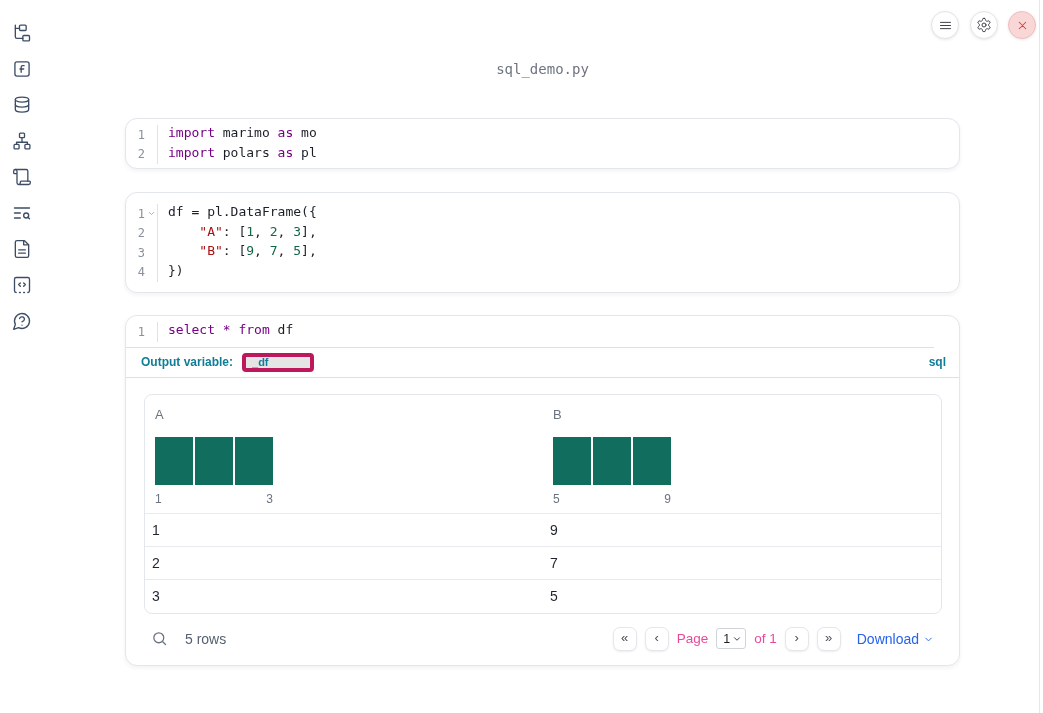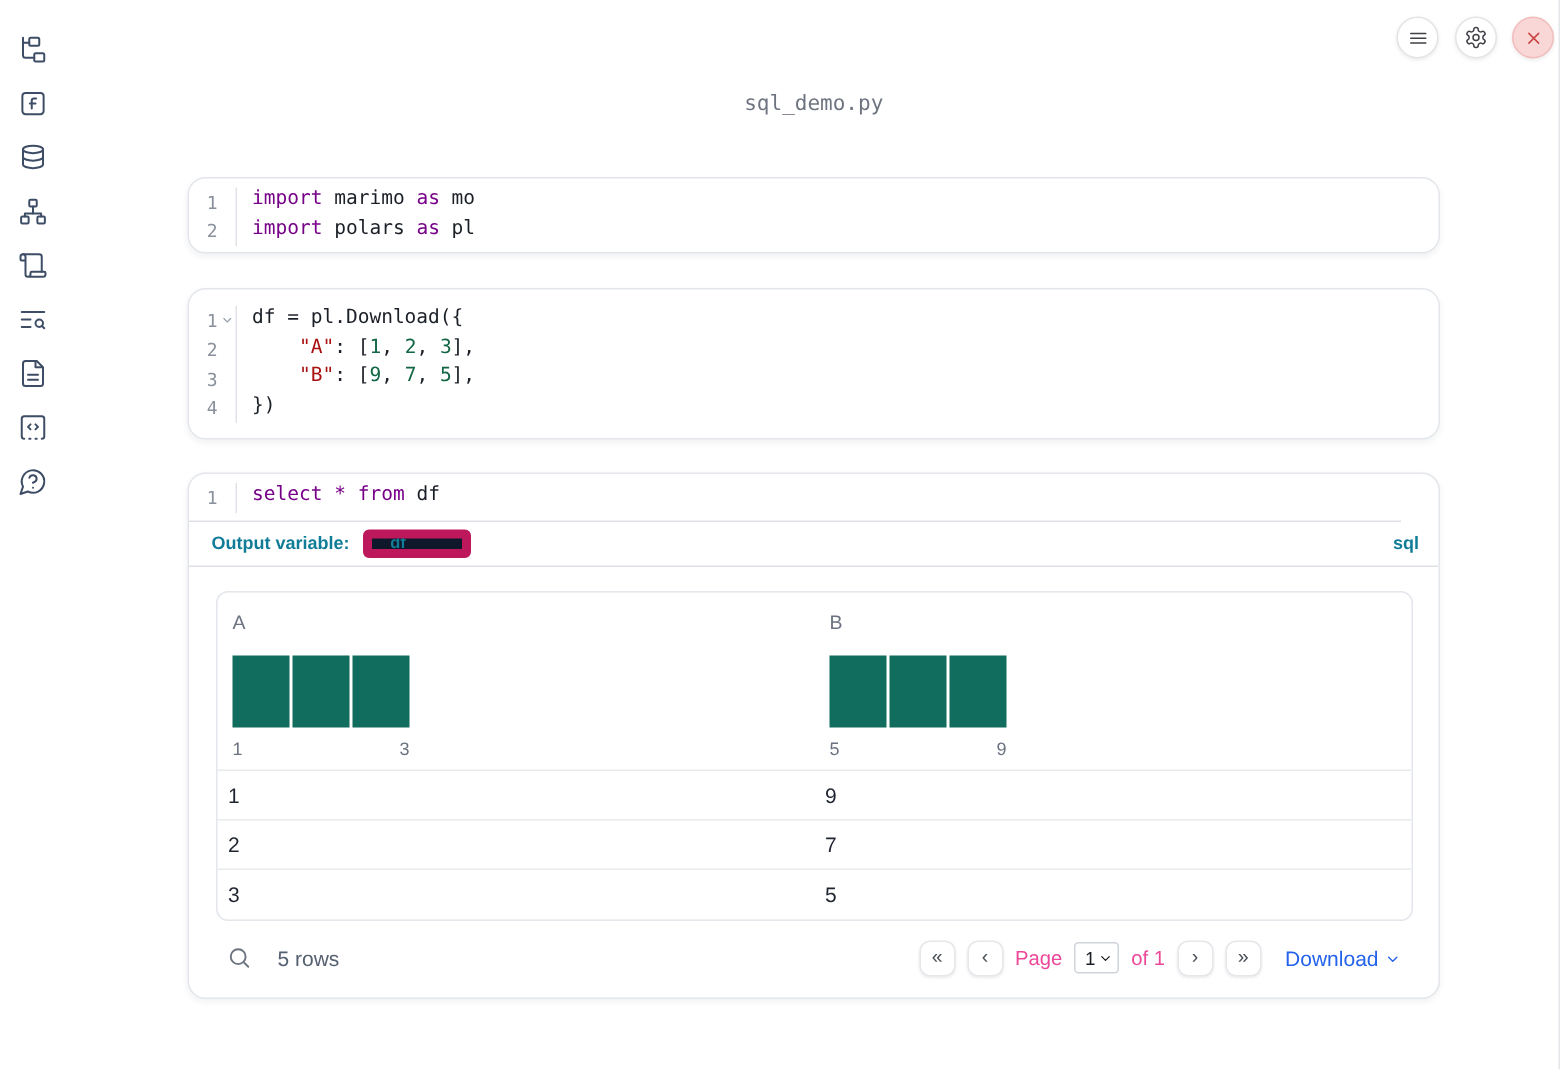--- a/index.html
+++ b/index.html
@@ -43,21 +43,21 @@
   .code-line{height:19.5px;display:flex;align-items:flex-start;white-space:pre;}
   .tok-keyword{color:var(--syntax-keyword);}
   .tok-string{color:var(--syntax-string);}
   .tok-number{color:var(--syntax-number);}
   .tok-plain{color:#1b1f27;}
 
   .sql-code{display:flex;padding:6px 0;position:relative;}
   .sql-code::after{content:"";position:absolute;left:0;right:25px;bottom:0;height:1px;background:#dde1e6;}
   .sql-meta{height:30px;display:flex;align-items:center;padding:0 13px 0 15px;border-bottom:1px solid #dde1e6;}
   .ov-label{font-size:12px;font-weight:bold;color:var(--sql-accent);}
-  .ov-input{width:72px;height:19px;margin-left:9px;border:6px solid #be185d;border-radius:4px;padding:0 6px;font-family:"Liberation Sans",sans-serif;font-size:11px;font-weight:bold;color:var(--sql-accent);outline:none;background:#0f172a;}
+  .ov-input{width:72px;height:19px;margin-left:9px;border:4px solid #be185d;border-radius:4px;padding:0 6px;font-family:"Liberation Sans",sans-serif;font-size:11px;font-weight:bold;color:var(--sql-accent);outline:none;background:#e5e5e5;}
   .sql-badge{margin-left:auto;font-size:12px;font-weight:bold;color:var(--sql-accent);}
 
   .output-area{padding:16px 17px 0 18px;}
   .table-box{border:1px solid #e3e6eb;border-radius:8px;overflow:hidden;background:#fff;}
   .table-header{display:flex;height:119px;border-bottom:1px solid #e8eaee;}
   .col-header{width:50%;padding:12px 0 0 10px;}
   .col-name{font-size:13px;color:#6b7280;}
   .hist{margin-top:15px;display:flex;align-items:flex-end;gap:2px;width:118px;height:48px;}
   .bar{width:38px;background:var(--histogram-bar);}
   .hist-labels{width:118px;display:flex;justify-content:space-between;margin-top:7px;font-size:12px;color:#6b7280;}
@@ -194,21 +194,21 @@
             <span>2</span>
           </div>
           <div class="gutter-line">
             <span>3</span>
           </div>
           <div class="gutter-line">
             <span>4</span>
           </div>
         </div>
         <div class="code">
-          <div class="code-line"><span class="tok-plain">df = pl.Download({</span></div>
+          <div class="code-line"><span class="tok-plain">df = pl.DataFrame({</span></div>
           <div class="code-line"><span class="tok-plain">    </span><span class="tok-string">"A"</span><span class="tok-plain">: [</span><span class="tok-number">1</span><span class="tok-plain">, </span><span class="tok-number">2</span><span class="tok-plain">, </span><span class="tok-number">3</span><span class="tok-plain">],</span></div>
           <div class="code-line"><span class="tok-plain">    </span><span class="tok-string">"B"</span><span class="tok-plain">: [</span><span class="tok-number">9</span><span class="tok-plain">, </span><span class="tok-number">7</span><span class="tok-plain">, </span><span class="tok-number">5</span><span class="tok-plain">],</span></div>
           <div class="code-line"><span class="tok-plain">})</span></div>
         </div>
       </div>
   </div>
 
   <div class="cell cell-3">
     <div class="code-wrap sql-code">
         <div class="gutter">

